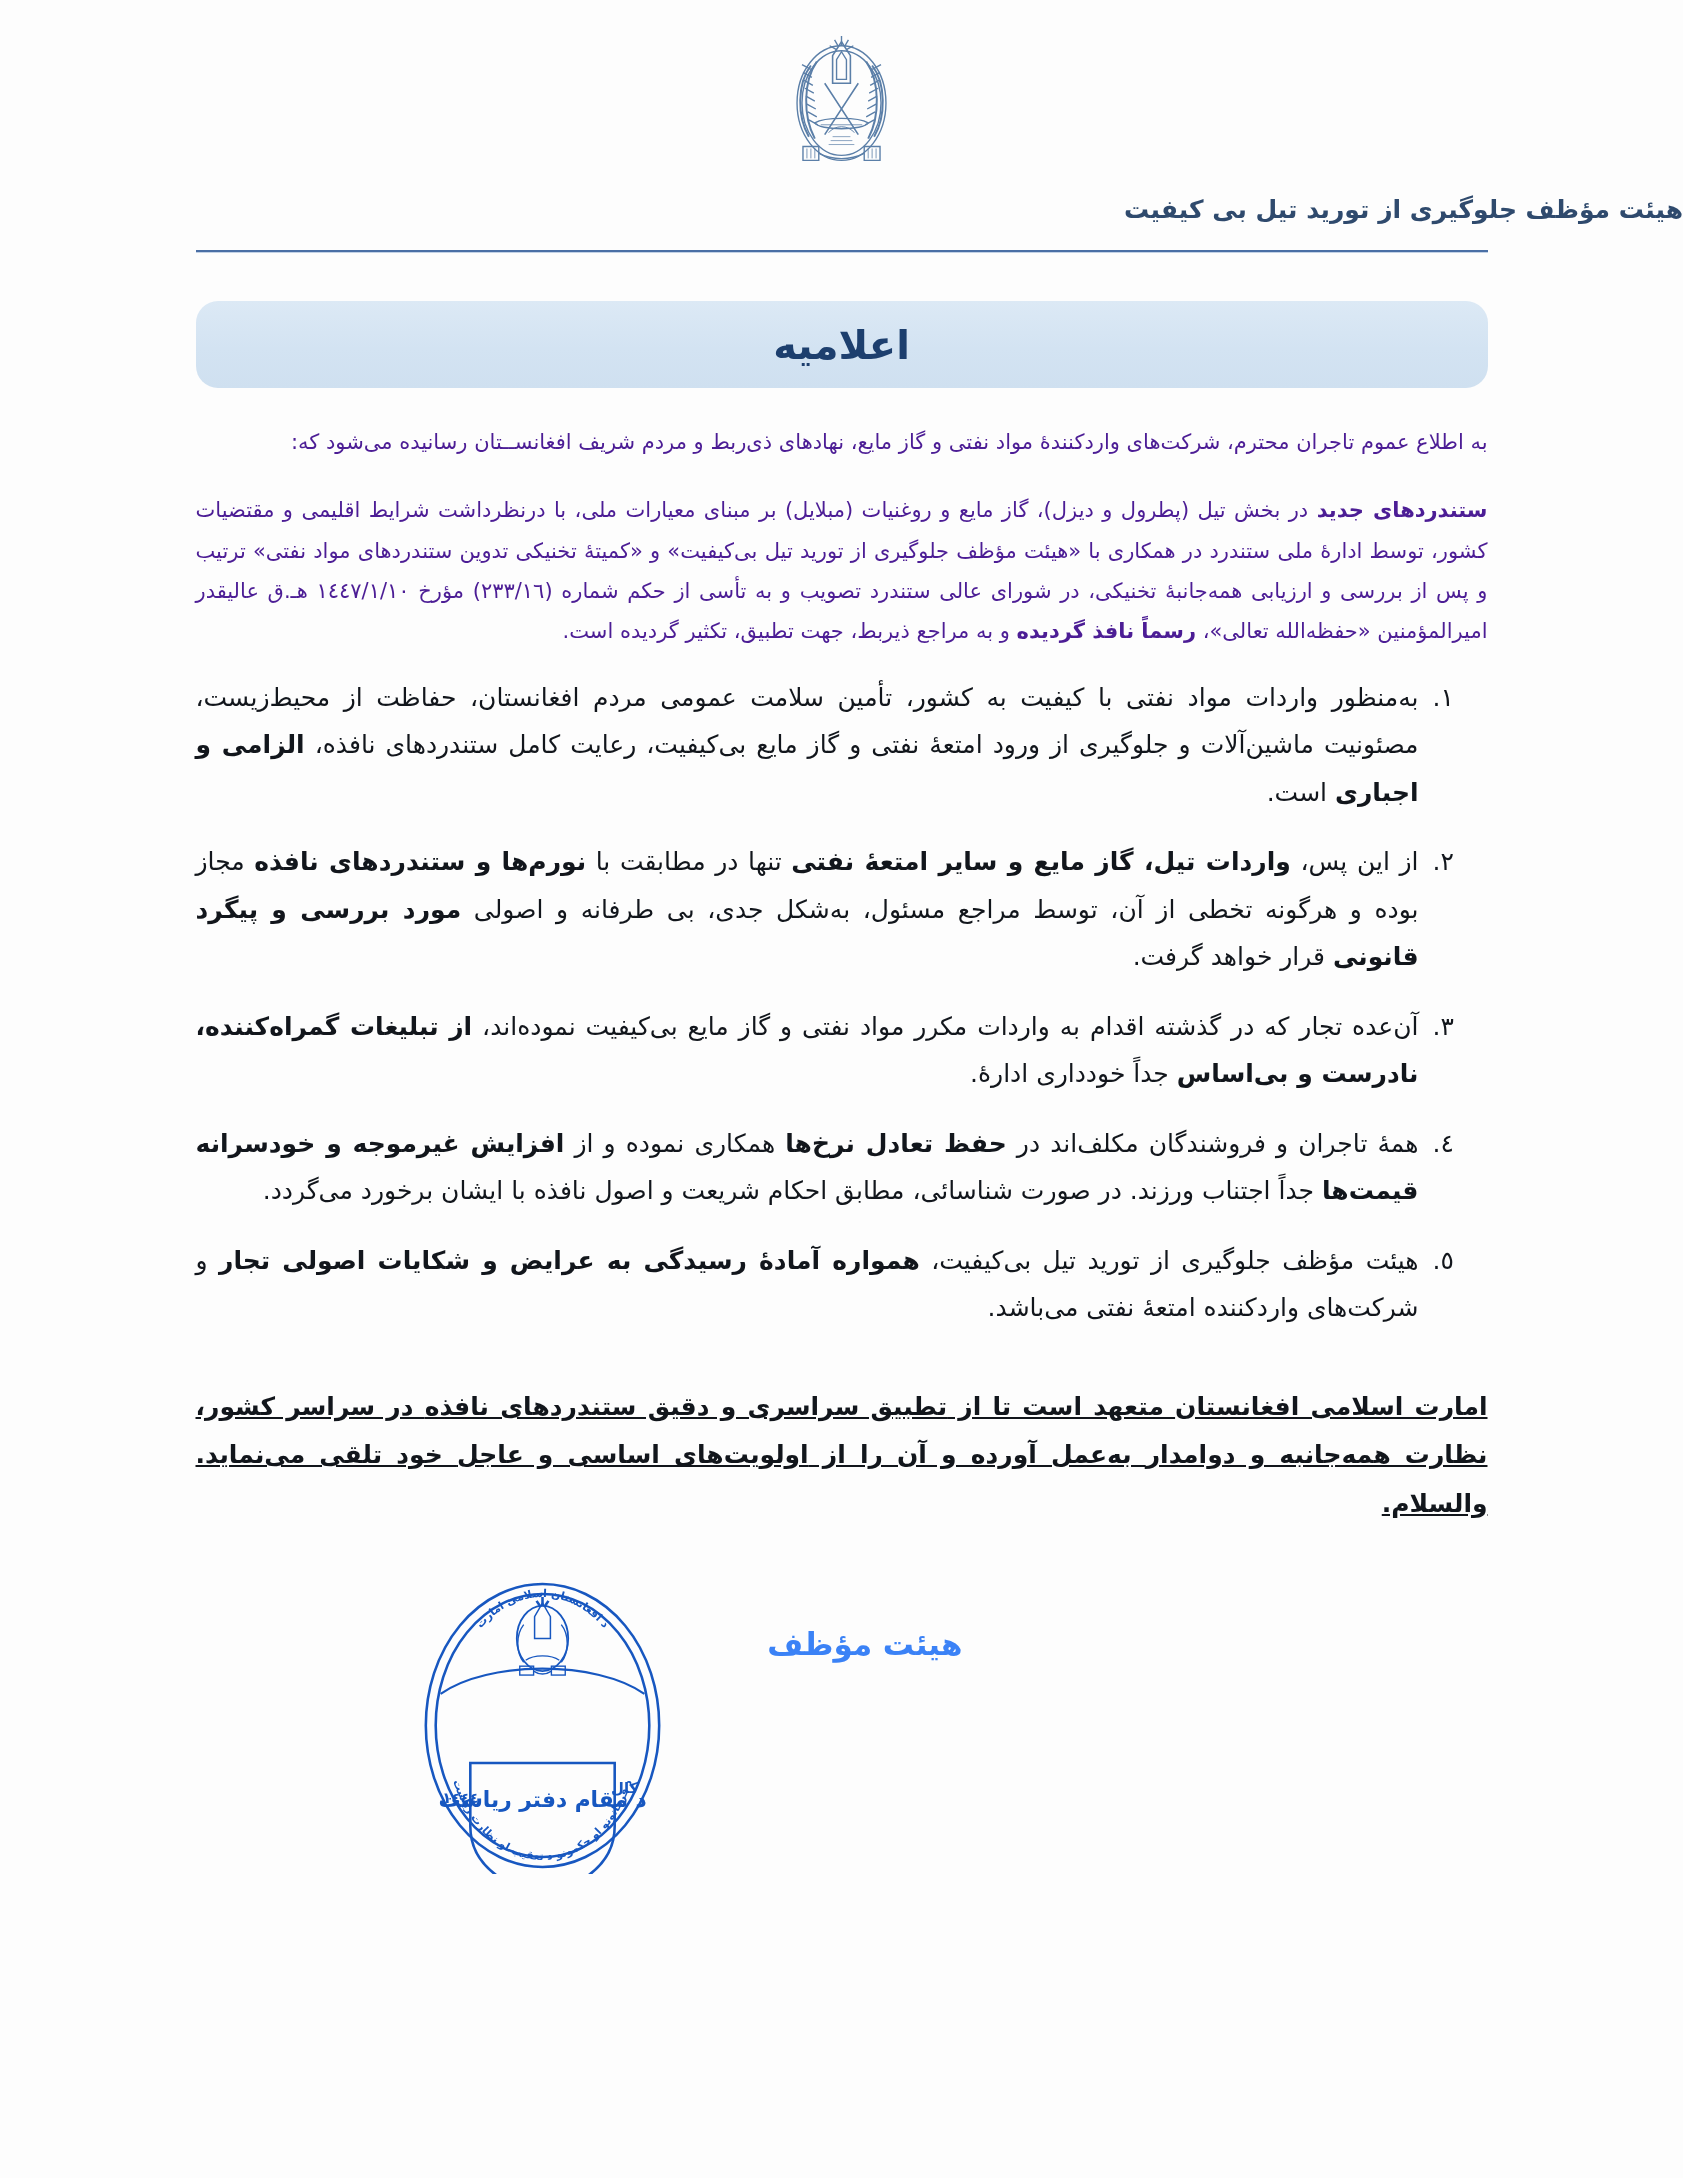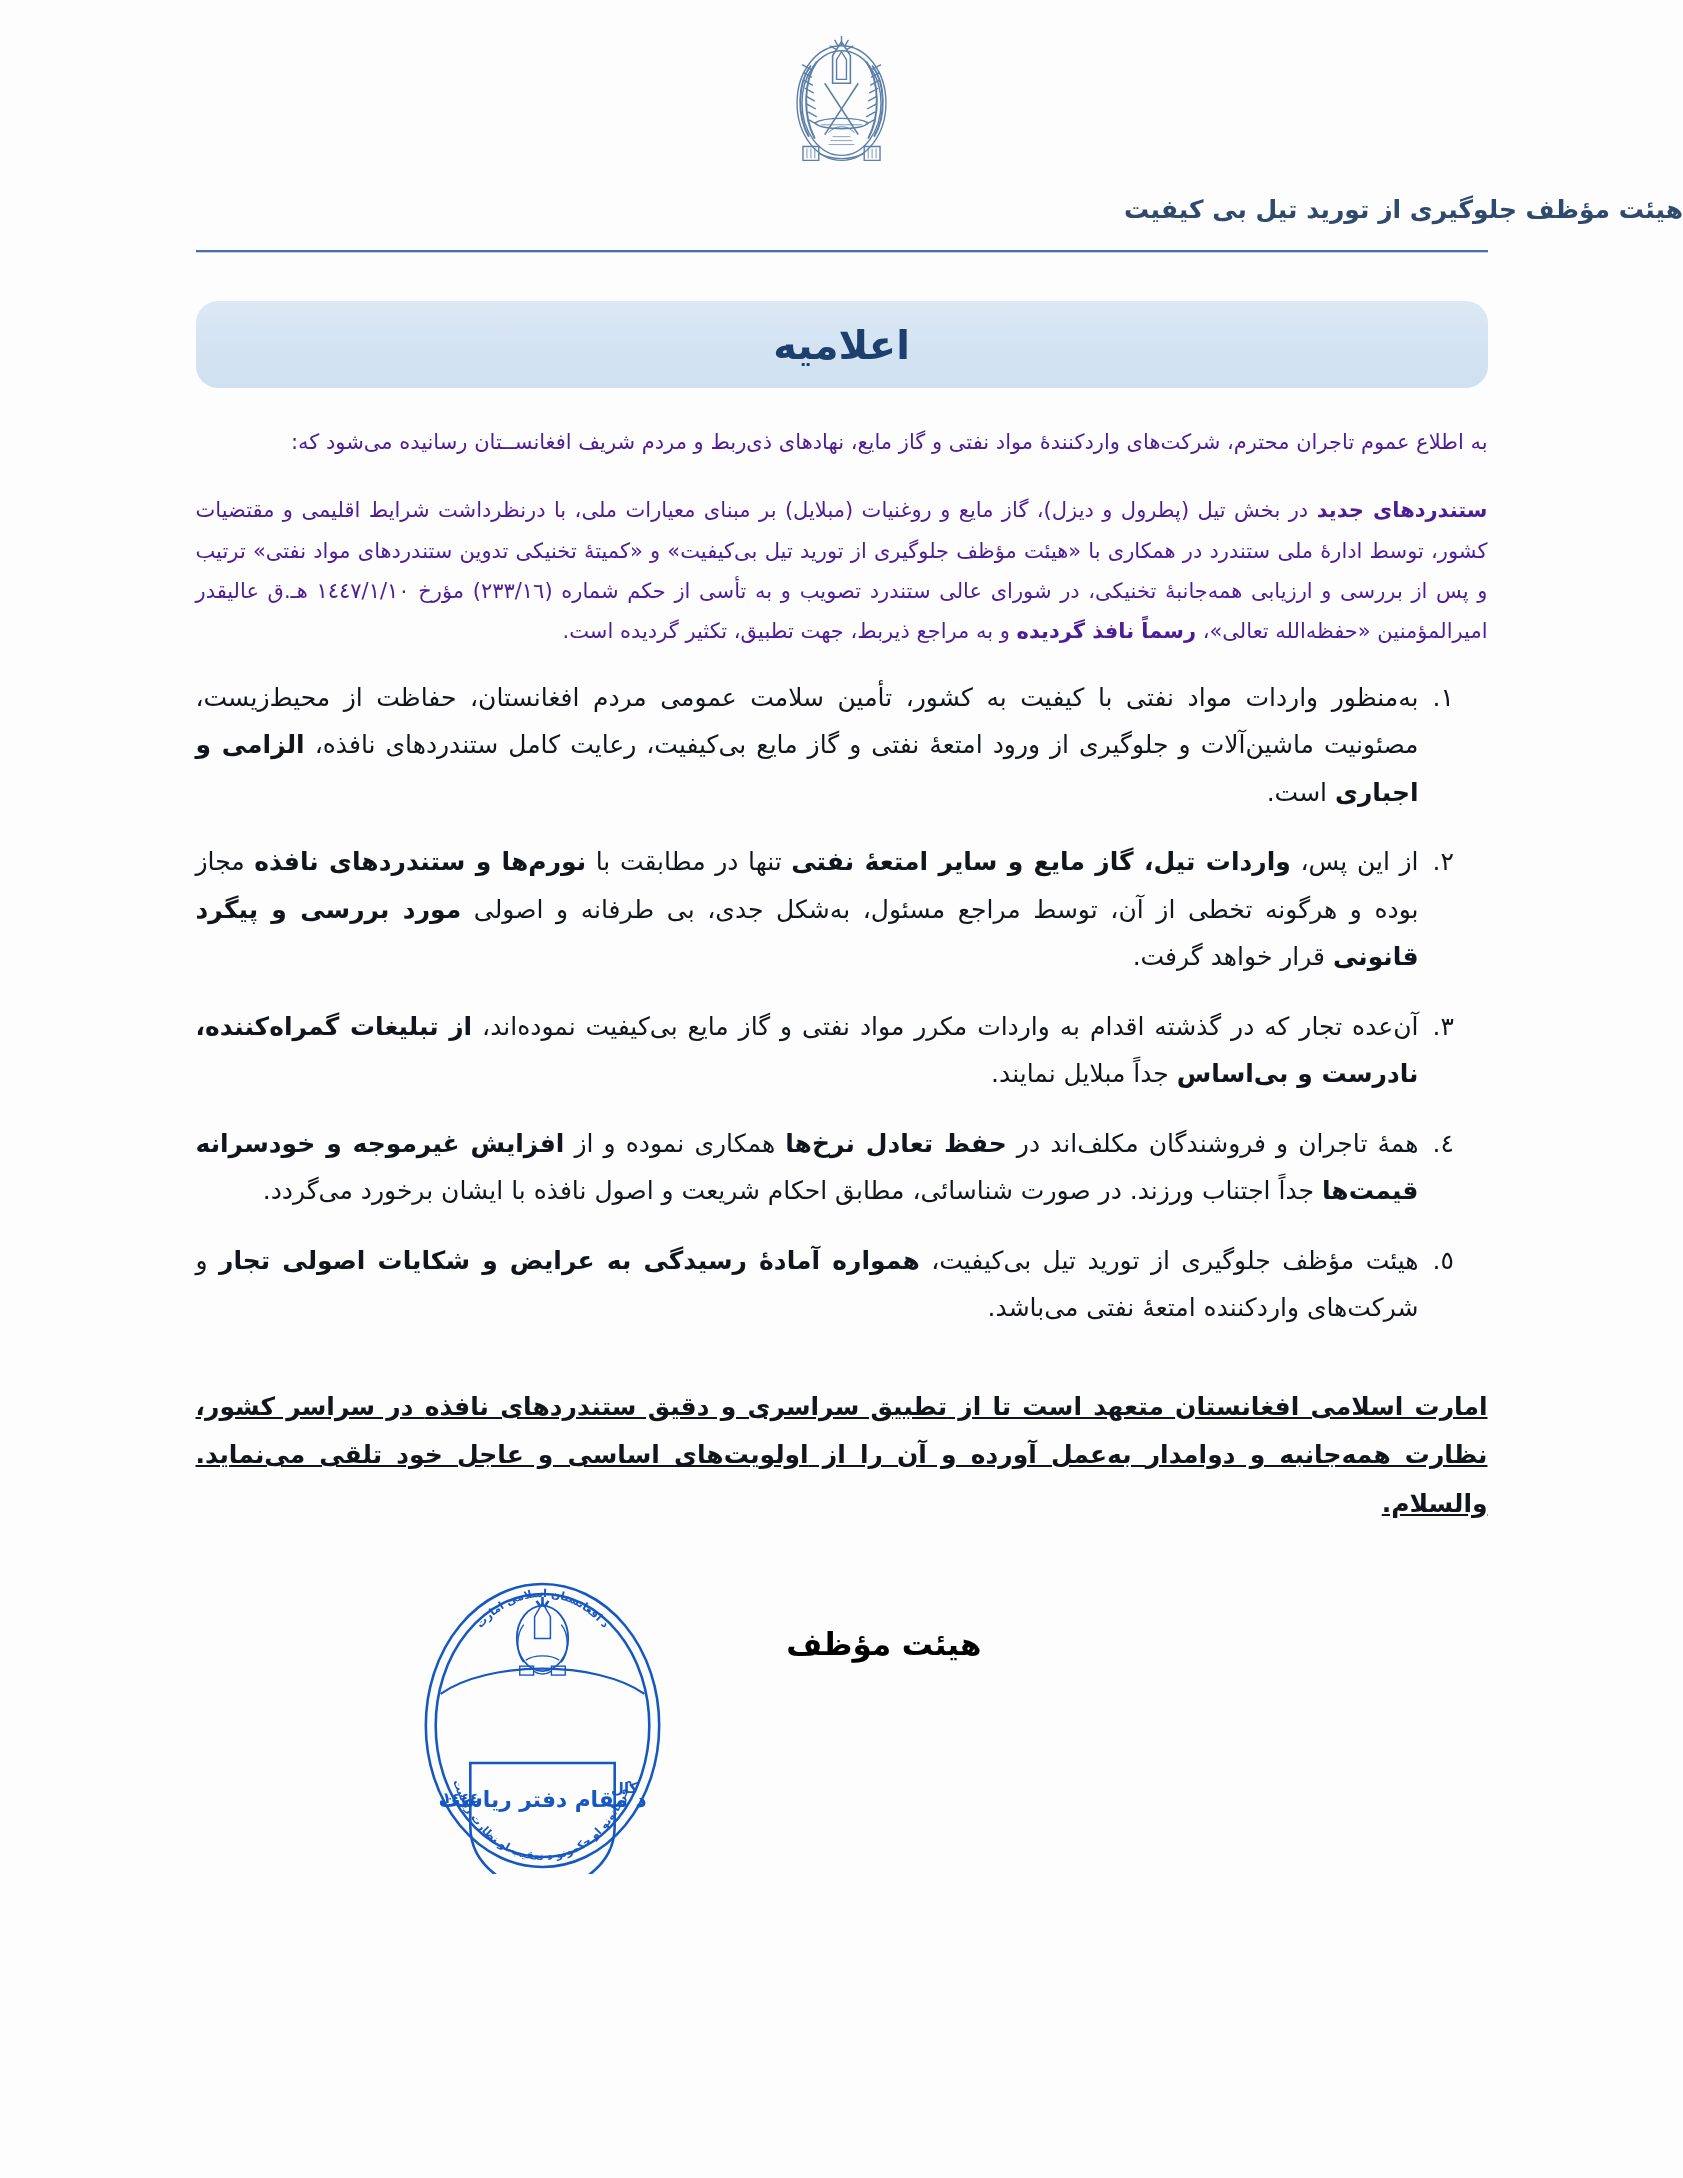--- a/index.html
+++ b/index.html
@@ -139,24 +139,24 @@
   .sign-row{
     position:relative;
     width:1292px;
     margin:26px auto 0 auto;
     height:297px;
     direction:rtl;
   }
   .signature{
     position:absolute;
     top:71px;
-    right:506px;
+    right:525px;
     font-size:31px;
     font-weight:bold;
-    color:#000000;
+    color:#3b82f6;
     direction:rtl;
   }
   .seal{
     position:absolute;
     top:22px;
     right:812px;
     width:267px;height:297px;
   }
 
   .seal-text{
@@ -229,21 +229,21 @@
         <span class="li-text"><span>به‌منظور واردات مواد نفتی با کیفیت به کشور، تأمین سلامت عمومی مردم افغانستان، حفاظت از محیط‌زیست، مصئونیت ماشین‌آلات و جلوگیری از ورود امتعۀ نفتی و گاز مایع بی‌کیفیت، رعایت کامل ستندردهای نافذه، </span><span class="b">الزامی و اجباری</span><span> است.</span></span>
       </li>
 
       <li>
         <span class="li-num">٢.</span>
         <span class="li-text"><span>از این پس، </span><span class="b">واردات تیل، گاز مایع و سایر امتعۀ نفتی</span><span> تنها در مطابقت با </span><span class="b">نورم‌ها و ستندردهای نافذه</span><span> مجاز بوده و هرگونه تخطی از آن، توسط مراجع مسئول، به‌شکل جدی، بی‌ طرفانه و اصولی </span><span class="b">مورد بررسی و پیگرد قانونی</span><span> قرار خواهد گرفت.</span></span>
       </li>
 
       <li>
         <span class="li-num">٣.</span>
-        <span class="li-text"><span>آن‌عده تجار که در گذشته اقدام به واردات مکرر مواد نفتی و گاز مایع بی‌کیفیت نموده‌اند، </span><span class="b">از تبلیغات گمراه‌کننده، نادرست و بی‌اساس</span><span> جداً مبلایل نمایند.</span></span>
+        <span class="li-text"><span>آن‌عده تجار که در گذشته اقدام به واردات مکرر مواد نفتی و گاز مایع بی‌کیفیت نموده‌اند، </span><span class="b">از تبلیغات گمراه‌کننده، نادرست و بی‌اساس</span><span> جداً خودداری ادارۀ.</span></span>
       </li>
 
       <li>
         <span class="li-num">٤.</span>
         <span class="li-text"><span>همۀ تاجران و فروشندگان مکلف‌اند در </span><span class="b">حفظ تعادل نرخ‌ها</span><span> همکاری نموده و از </span><span class="b">افزایش غیرموجه و خودسرانه قیمت‌ها</span><span> جداً اجتناب ورزند. در صورت شناسائی، مطابق احکام شریعت و اصول نافذه با ایشان برخورد می‌گردد.</span></span>
       </li>
 
       <li>
         <span class="li-num">٥.</span>
         <span class="li-text"><span>هیئت مؤظف جلوگیری از تورید تیل بی‌کیفیت، </span><span class="b">همواره آمادۀ رسیدگی به عرایض و شکایات اصولی تجار</span><span> و شرکت‌های واردکننده امتعۀ نفتی می‌باشد.</span></span>

